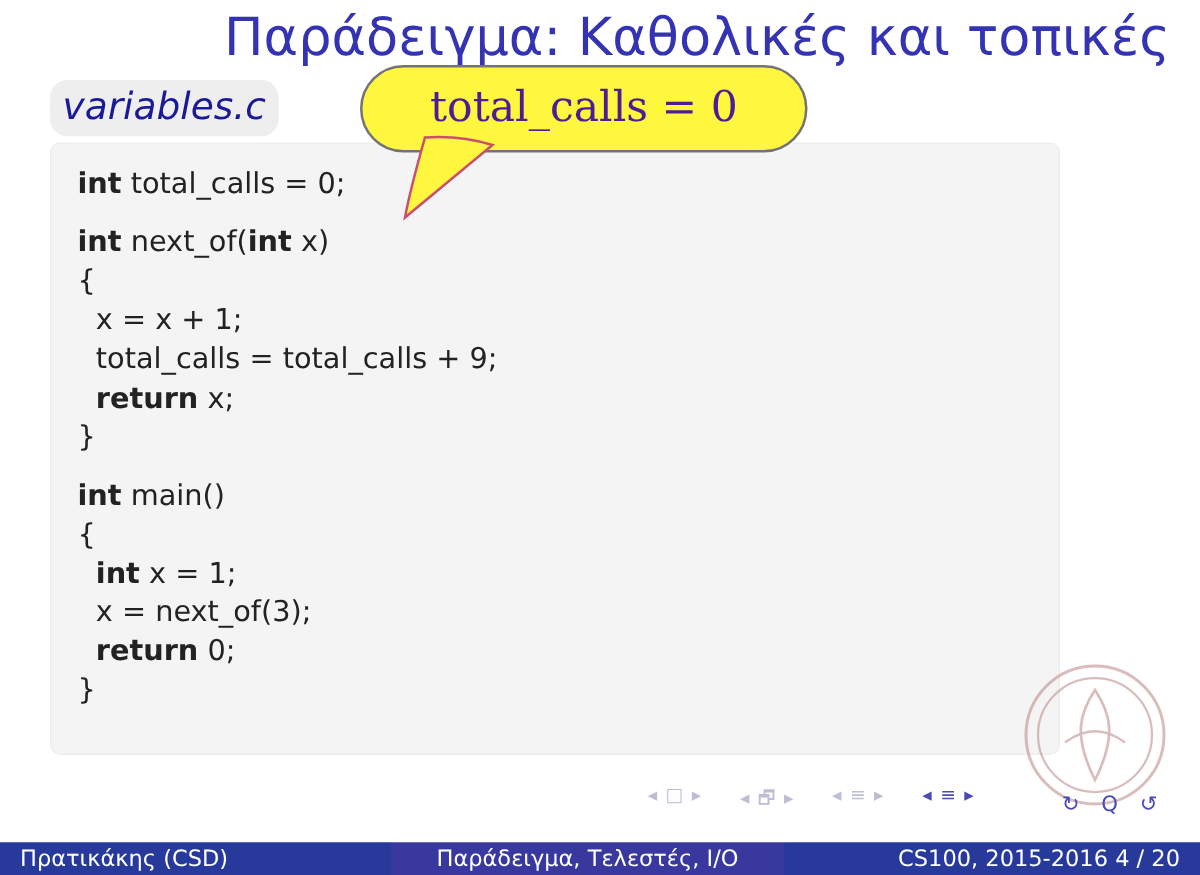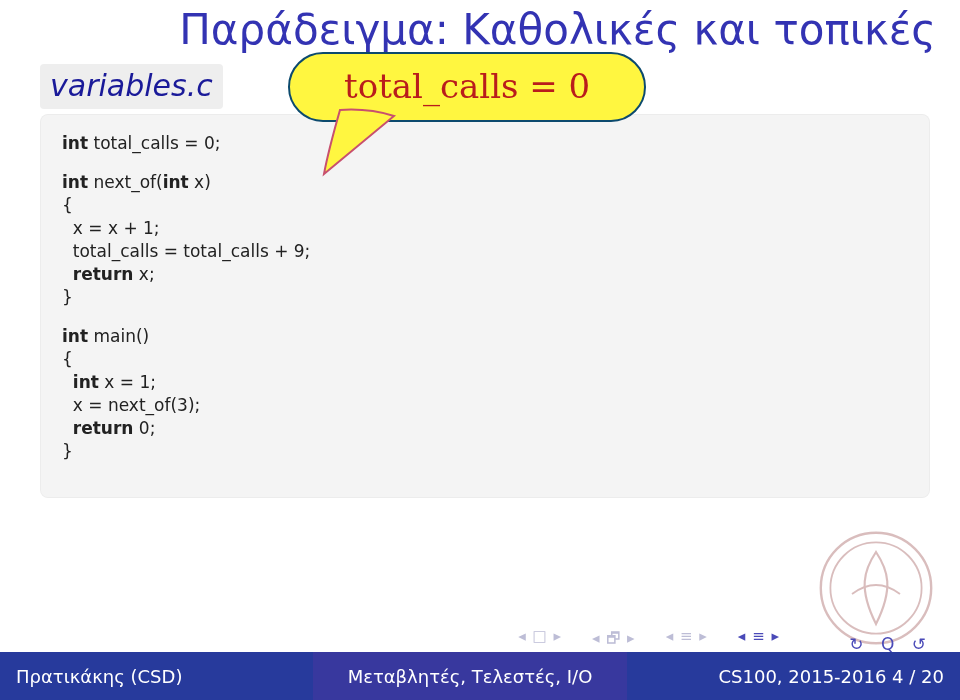--- a/index.html
+++ b/index.html
@@ -1,28 +1,28 @@
 <!DOCTYPE html>
 <html><head>
 <meta charset="utf-8">
 <style>
   * { box-sizing: border-box; margin: 0; padding: 0; }
   html, body { width: 960px; height: 700px; overflow: hidden; background: #fff; font-family: "DejaVu Sans", "Helvetica Neue", Arial, sans-serif; }
   .slide { position: relative; width: 960px; height: 700px; }
   .title { color: #3333b3; font-size: 42px; font-weight: 400; line-height: 1.15; padding: 6px 24px 6px 24px; text-align: right; }
   .content { padding: 4px 40px 0 40px; position: relative; }
   .file-label-row { position: relative; height: 48px; }
-  .file-label { background: #eeeeee; display: inline-block; border-radius: 4px; padding: 4px 10px 6px 10px; font-style: italic; font-family: "DejaVu Sans", Arial, sans-serif; color: #1a1a99; font-size: 30px; position: relative; z-index: 1; }
-  .code-block { background: #f4f4f4; border-radius: 8px; padding: 18px 22px 36px 22px; margin-top: 2px; font-family: "DejaVu Sans", Arial, sans-serif; font-size: 17px; line-height: 1.35; color: #222; position: relative; z-index: 0; box-shadow: inset 0 0 0 1px rgba(0,0,0,0.03); width: 890px; }
+  .file-label { background: #eeeeee; display: inline-block; border-radius: 14px; padding: 4px 10px 6px 10px; font-style: italic; font-family: "DejaVu Sans", Arial, sans-serif; color: #1a1a99; font-size: 30px; position: relative; z-index: 1; }
+  .code-block { background: #f4f4f4; border-radius: 8px; padding: 18px 22px 36px 22px; margin-top: 2px; font-family: "DejaVu Sans", Arial, sans-serif; font-size: 23px; line-height: 1.35; color: #222; position: relative; z-index: 0; box-shadow: inset 0 0 0 1px rgba(0,0,0,0.03); width: 808px; }
   .code-block .kw { font-weight: 700; }
   .callout { position: absolute; left: 248px; top: -12px; z-index: 3; }
-  .bubble { background: #fff640; border: 2px solid #0c4a6e; border-radius: 36px; padding: 12px 54px 14px 54px; font-family: "DejaVu Serif", Georgia, serif; font-size: 34px; color: #b91c1c; white-space: nowrap; }
+  .bubble { background: #fff640; border: 2px solid #737373; border-radius: 36px; padding: 12px 54px 14px 54px; font-family: "DejaVu Serif", Georgia, serif; font-size: 34px; color: #4c1d95; white-space: nowrap; }
   .tail { position: absolute; left: 32px; top: 52px; width: 110px; height: 74px; }
   .tail svg { width: 110px; height: 74px; display: block; }
-  .footer { position: absolute; left: 0; bottom: 0; width: 960px; height: 48px; background: linear-gradient(to right, #273a9c 0%, #273a9c 33%, #3b4fb0 33%, #3b4fb0 66%, #273a9c 66%, #273a9c 100%); display: flex; color: #fff; font-size: 18px; }
+  .footer { position: absolute; left: 0; bottom: 0; width: 960px; height: 26px; background: linear-gradient(to right, #273a9c 0%, #273a9c 33%, #3b4fb0 33%, #3b4fb0 66%, #273a9c 66%, #273a9c 100%); display: flex; color: #fff; font-size: 18px; }
   .footer .seg { flex: 1; padding: 6px 16px; display: flex; align-items: center; justify-content: center; }
   .footer .seg.left { background: #273a9c; justify-content: flex-start; }
   .footer .seg.mid  { background: #38389e; }
   .footer .seg.right{ background: #273a9c; justify-content: flex-end; padding-left: 36px; }
   .logo { position: absolute; right: 24px; bottom: 52px; width: 120px; height: 120px; opacity: 0.55; }
   .logo svg { width: 120px; height: 120px; }
   .navdots { position: absolute; right: 180px; bottom: 48px; display: flex; gap: 30px; color: #bdbdd6; font-size: 15px; letter-spacing: 1px; }
   .navdots span.active { color: #4a4ab8; }
   .navgroup { position: absolute; right: 28px; bottom: 46px; font-size: 17px; color: #4a4ab8; letter-spacing: 6px; }
 </style>
@@ -82,17 +82,17 @@
   <div class="navdots">
     <span>◂ □ ▸</span>
     <span>◂ 🗗 ▸</span>
     <span>◂ ≡ ▸</span>
     <span class="active">◂ ≡ ▸</span>
   </div>
   <div class="navgroup">↻ Q ↺</div>
 
   <div class="footer">
     <div class="seg left">Πρατικάκης (CSD)</div>
-    <div class="seg mid">Μεταβλητές, Τελεστές, I/O</div>
+    <div class="seg mid">Παράδειγμα, Τελεστές, I/O</div>
     <div class="seg right">CS100, 2015-2016      4 / 20</div>
   </div>
 
 </div>
 
 </body></html>

